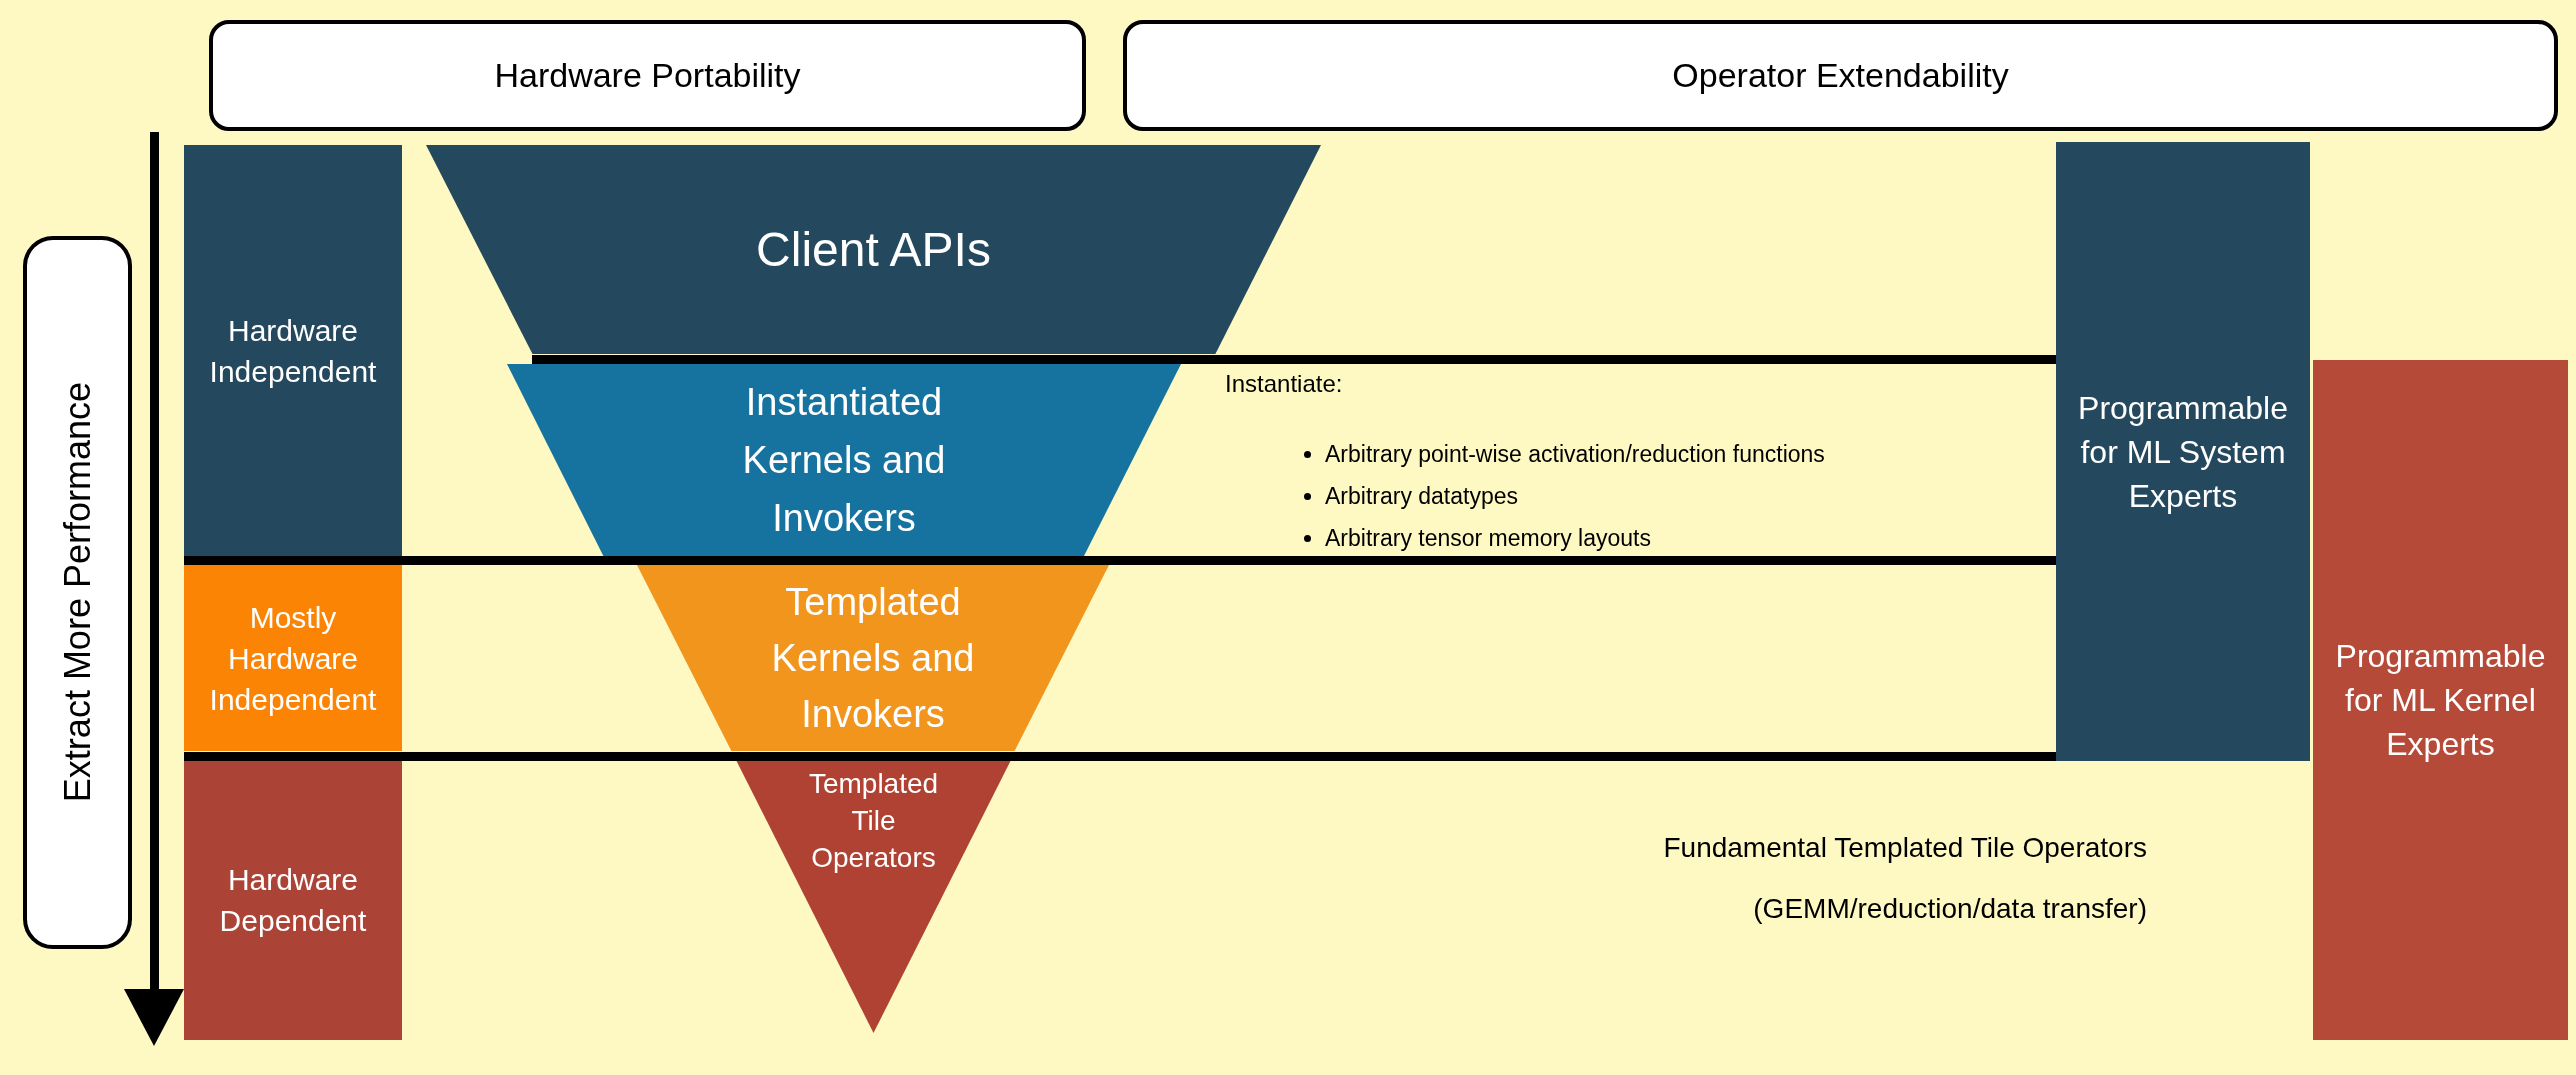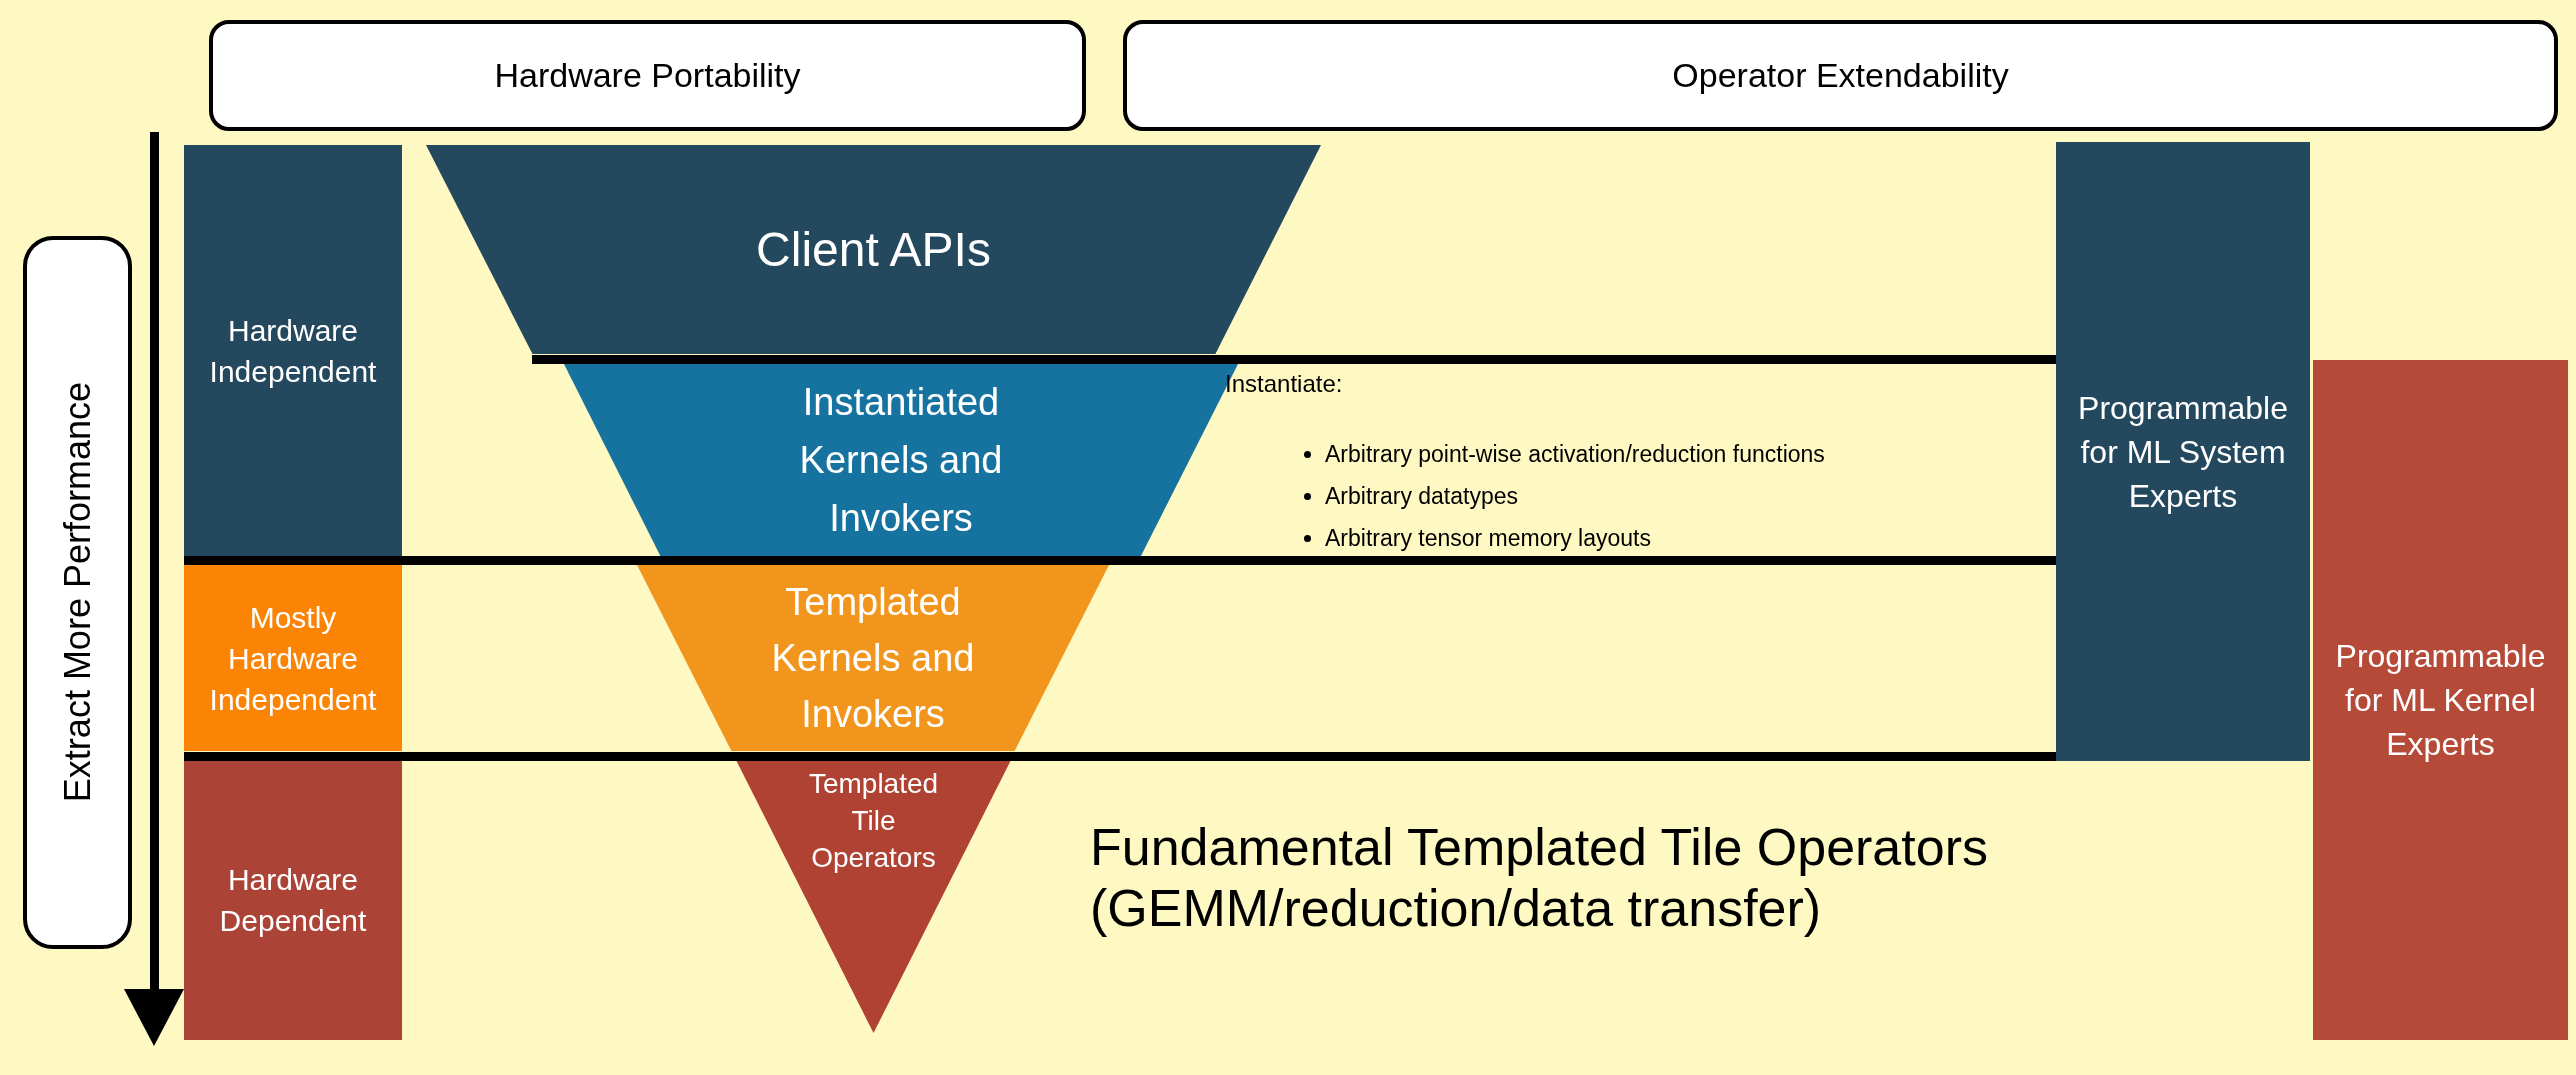--- a/index.html
+++ b/index.html
@@ -29,21 +29,21 @@
   
   .colbox{position:absolute;left:184px;width:218px;color:#fff;font-size:30px;line-height:41px;}
   #col-hw-indep{top:145px;height:411px;}
   #col-mostly{top:565px;height:186px;}
   #col-hw-dep{top:760px;height:280px;}
 
   
   .layer{position:absolute;color:#fff;}
   #layer-client{left:426px;top:145px;width:895px;height:209px;
       clip-path:polygon(0 0,100% 0,88.2% 100%,11.9% 100%);font-size:48px;}
-  #layer-instantiated{left:564px;top:364px;width:674px;height:192px;
+  #layer-instantiated{left:507px;top:364px;width:674px;height:192px;
       clip-path:polygon(0 0,100% 0,85.6% 100%,14.3% 100%);font-size:38px;line-height:58px;}
   #layer-templated{left:637px;top:565px;width:472px;height:186px;
       clip-path:polygon(0 0,100% 0,80% 100%,20% 100%);font-size:38px;line-height:56px;}
   #layer-tile{left:736px;top:760px;width:275px;height:273px;
       clip-path:polygon(0 0,100% 0,50% 100%);font-size:28px;line-height:37px;
       display:flex;justify-content:center;align-items:flex-start;text-align:center;padding-top:5.3px;box-sizing:border-box;}
 
   
   .sep{position:absolute;background:#000;}
   #sep1{left:532px;top:355px;width:1524px;height:9.2px;}
@@ -54,21 +54,21 @@
   .rbox{position:absolute;color:#fff;font-size:32px;line-height:44px;}
   #rbox-system{left:2056px;top:142px;width:254px;height:619px;}
   #rbox-kernel{left:2313px;top:360px;width:255px;height:680px;}
 
   
   ul{margin:0;padding-left:40px;list-style:disc;}
   #client-bullets{position:absolute;left:1321px;top:206px;width:753px;font-size:36px;line-height:52px;}
   #instantiate-heading{position:absolute;left:1225px;top:370px;font-size:24px;}
   #instantiate-bullets{position:absolute;left:1285px;top:433px;width:806px;font-size:23px;line-height:42px;}
   #templates-block{position:absolute;left:1123px;top:596px;width:933px;font-size:32px;line-height:48px;text-align:center;}
-  #fundamental-block{position:absolute;left:1090px;top:817px;width:1057px;font-size:52px;line-height:61px;text-align:left;}
+  #fundamental-block{position:absolute;left:1090px;top:817px;width:1057px;font-size:28px;line-height:61px;text-align:right;}
 </style>
 </head>
 <body>
 
 <div id="canvas">
 
   <div class="hdr" id="hdr-portability">
     <span>Hardware Portability</span>
   </div>
   <div class="hdr" id="hdr-extendability">

